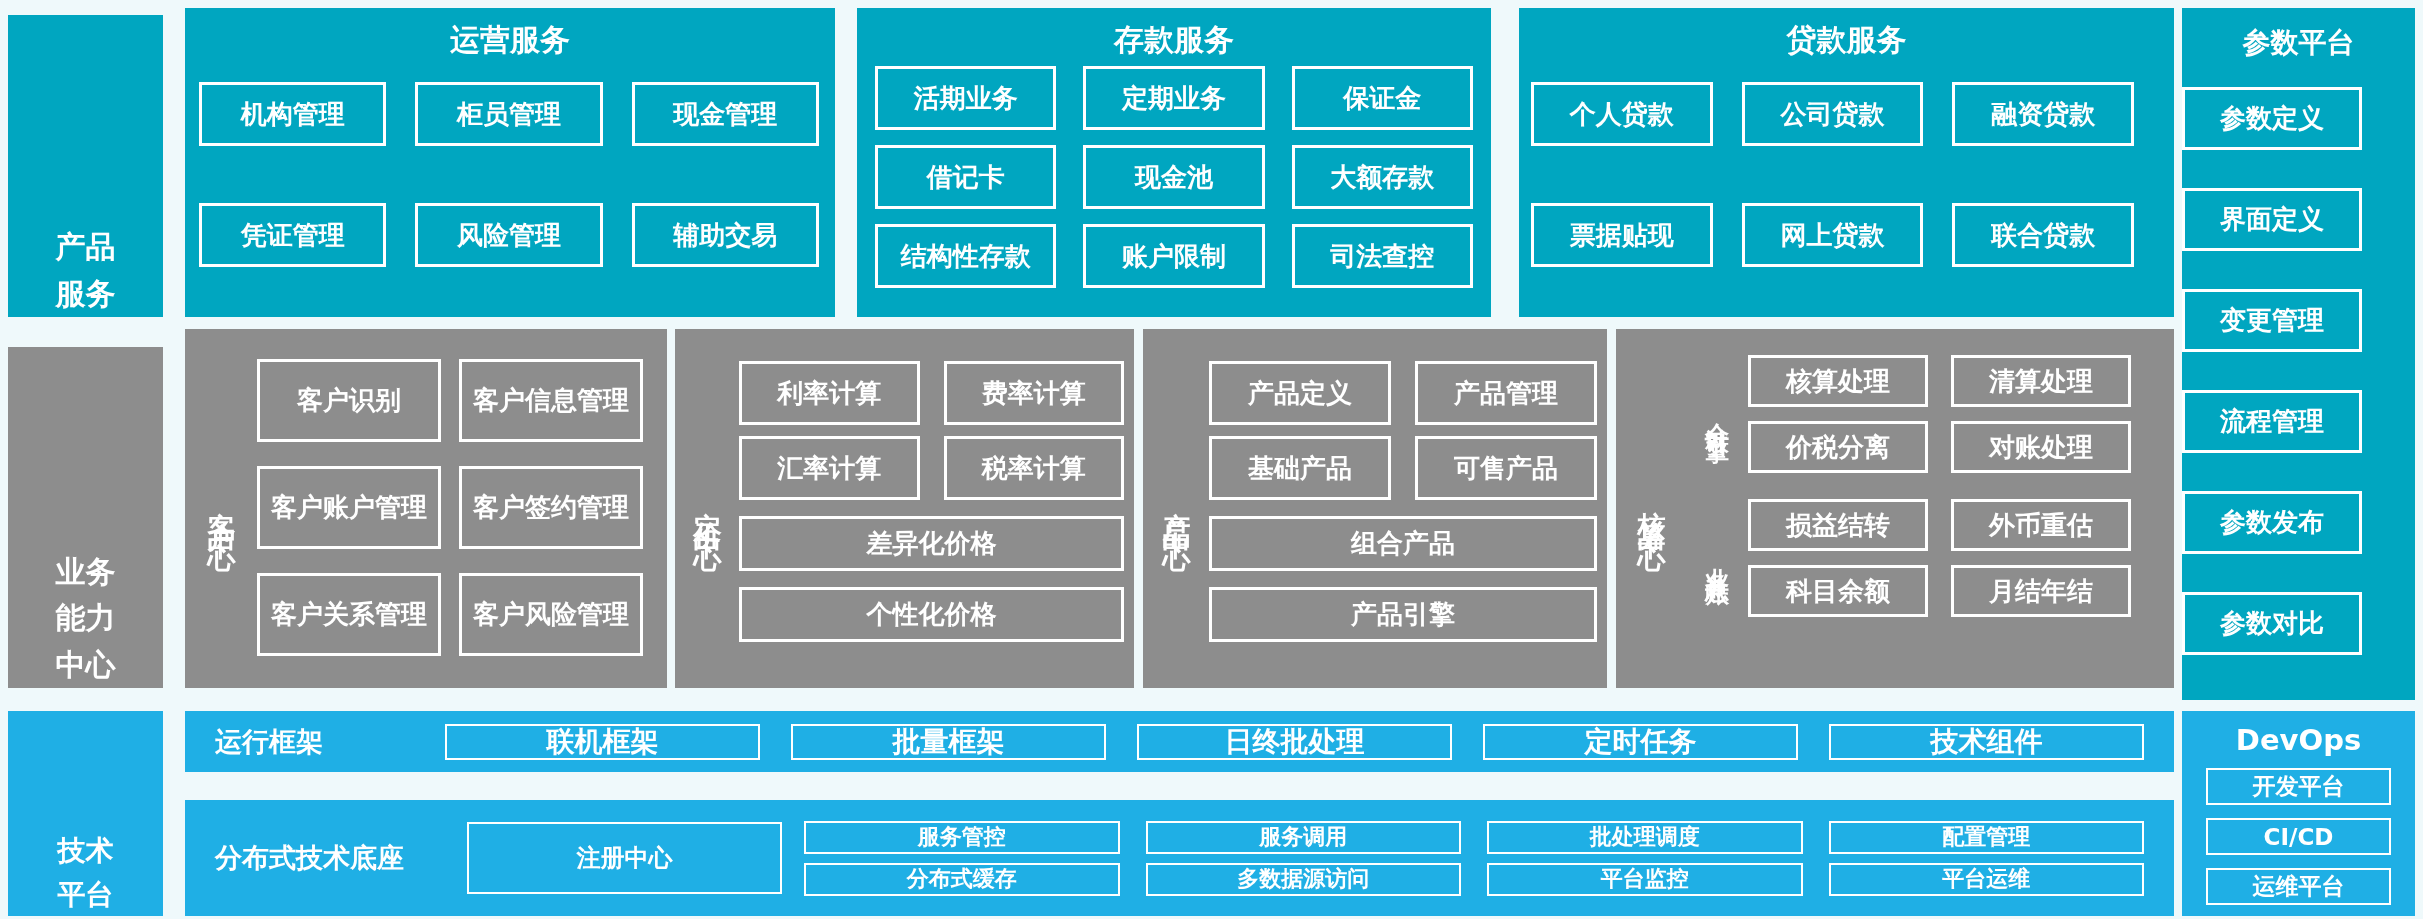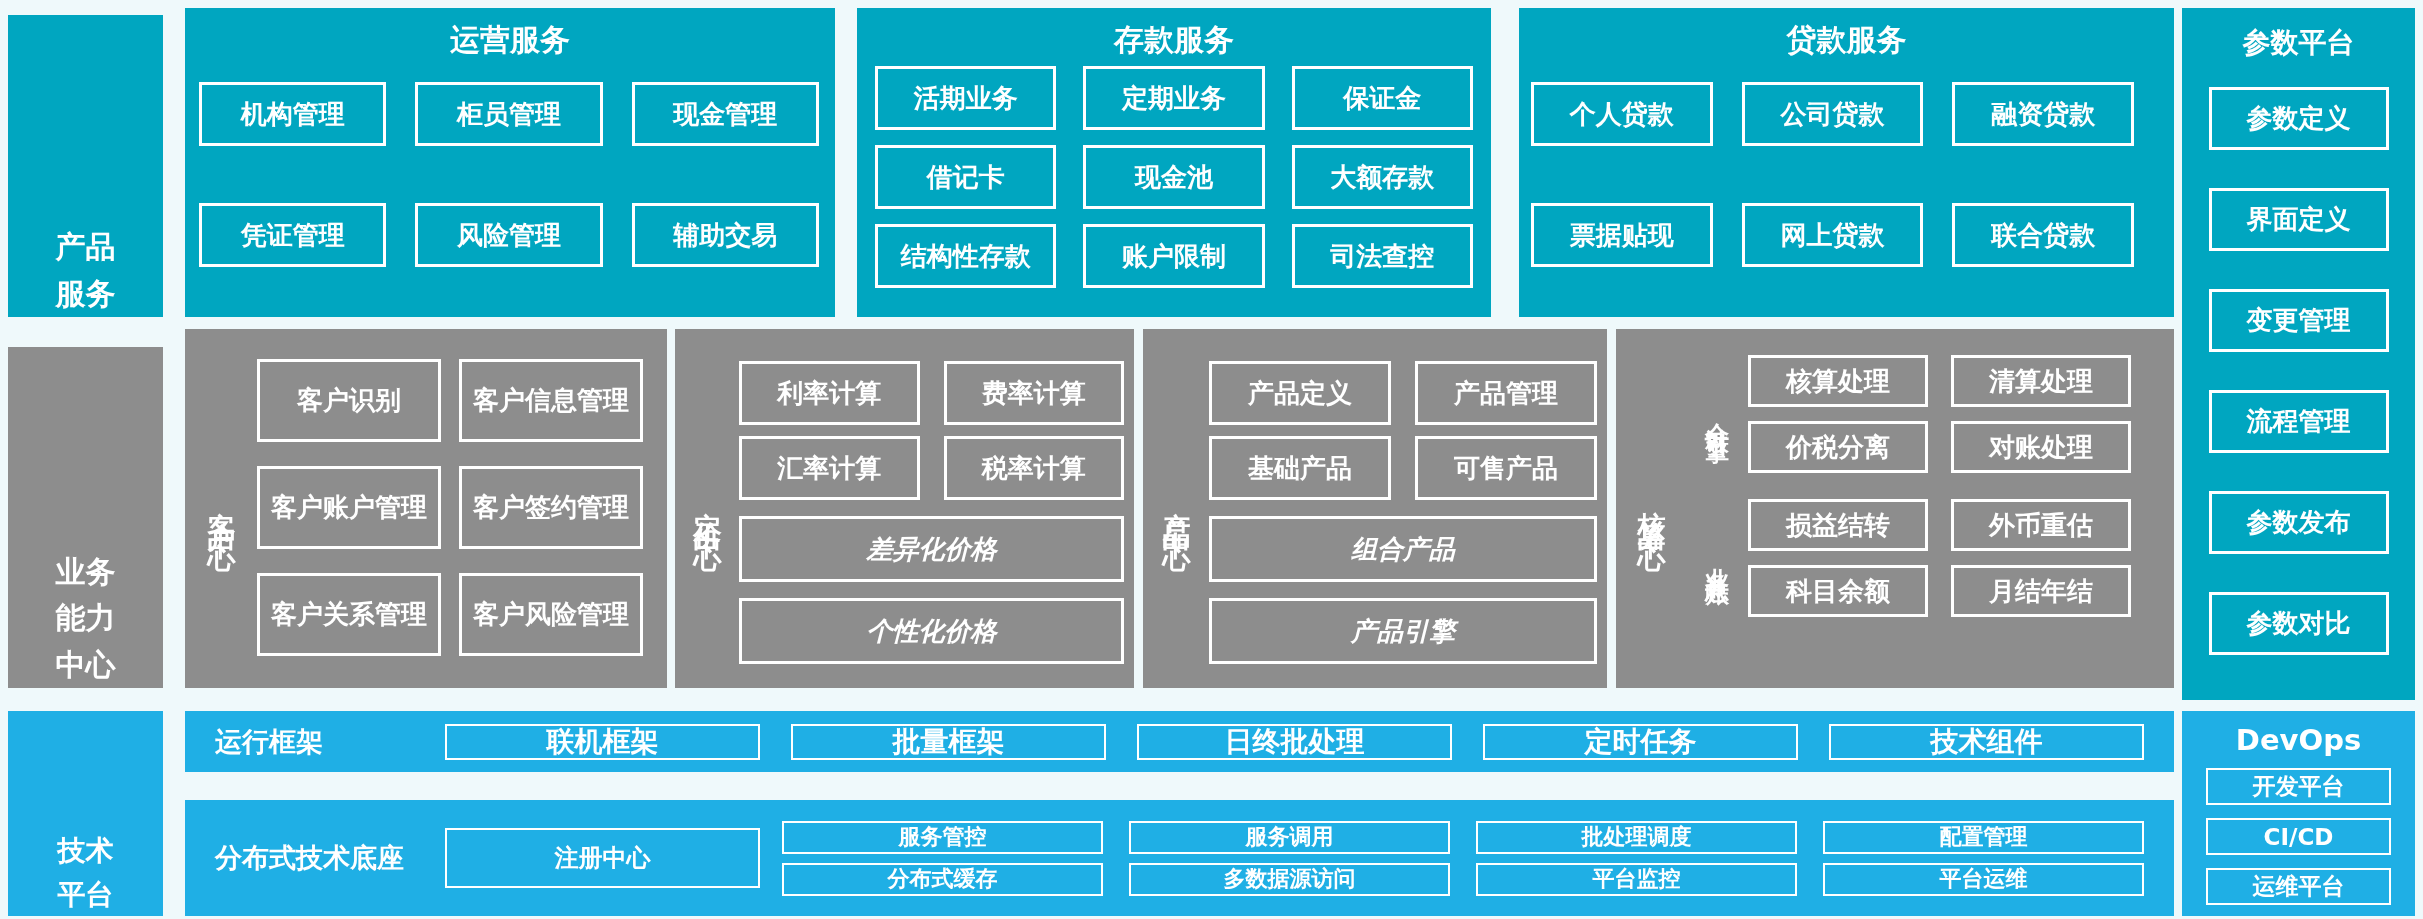--- a/index.html
+++ b/index.html
@@ -24,44 +24,44 @@
   .vlabel{writing-mode:vertical-lr;text-orientation:upright;font-weight:bold;font-size:28px;letter-spacing:10px;}
   .vlabel-sm{writing-mode:vertical-lr;text-orientation:upright;font-weight:bold;font-size:24px;letter-spacing:5px;}
   
   .ops-grid{margin:32px 16px 0 14px;column-gap:29px;row-gap:57px;}
   .ops-grid .box{height:64px;}
   .dep-grid{margin:16px 18px 0 18px;column-gap:27px;row-gap:15px;}
   .dep-grid .box{height:64px;}
   .loan-grid{margin:32px 40px 0 12px;column-gap:29px;row-gap:57px;}
   .loan-grid .box{height:64px;}
   
-  .param{display:flex;flex-direction:column;align-items:center;}
+  .param{display:flex;flex-direction:column;}
   .param .sec-title{height:auto;padding-top:16px;font-size:28px;}
   .param-stack{display:flex;flex-direction:column;gap:38px;margin-top:25px;}
   .param-stack .box{width:180px;height:63px;font-family:Liberation Serif, serif;}
   
   .center-panel{display:flex;}
   .vcol{display:flex;align-items:center;justify-content:center;}
   .cust-grid{flex:1;margin:30px 24px 0 0;column-gap:18px;row-gap:24px;align-content:start;}
   .cust-grid .box{height:83px;}
   .pp-content{flex:1;display:flex;flex-direction:column;margin:32px 10px 0 0;}
   .pp-small{column-gap:24px;row-gap:11px;}
   .pp-small .box{height:64px;}
-  .wide-box{margin-top:16px;height:66px;font-style:italic;}
+  .wide-box{margin-top:16px;height:55px;}
   
   .acct-groups{flex:1;display:flex;flex-direction:column;gap:26px;margin:26px 43px 0 0;}
   .acct-group{display:flex;}
   .acct-grid{flex:1;column-gap:23px;row-gap:14px;}
   .acct-grid .box{height:52px;}
   
   .bar{display:flex;align-items:center;}
   .bar-label{margin-left:30px;font-size:27px;font-weight:bold;flex:0 0 230px;}
   .bar-boxes{flex:1;display:flex;justify-content:space-between;margin-right:30px;}
   .bar-boxes .box{width:315px;height:36px;border-width:2px;font-size:28px;}
-  .registry-box{flex:0 0 315px;height:60px;border-width:2px;font-size:24px;}
+  .registry-box{flex:0 0 315px;height:72px;border-width:2px;font-size:24px;margin-left:22px;}
   .dist-grid{flex:1;display:grid;grid-template-columns:repeat(4,1fr);column-gap:26px;row-gap:9px;margin:0 30px 0 22px;}
   .dist-grid .box{height:33px;border-width:2px;font-size:22px;}
   
   .devops{display:flex;flex-direction:column;align-items:center;}
   .devops-title{margin-top:12px;font-size:29px;font-weight:bold;}
   .devops-stack{display:flex;flex-direction:column;gap:13px;margin-top:11px;}
   .devops-stack .box{width:185px;height:37px;border-width:2px;font-size:23px;}
 </style>
 </head>
 <body>

